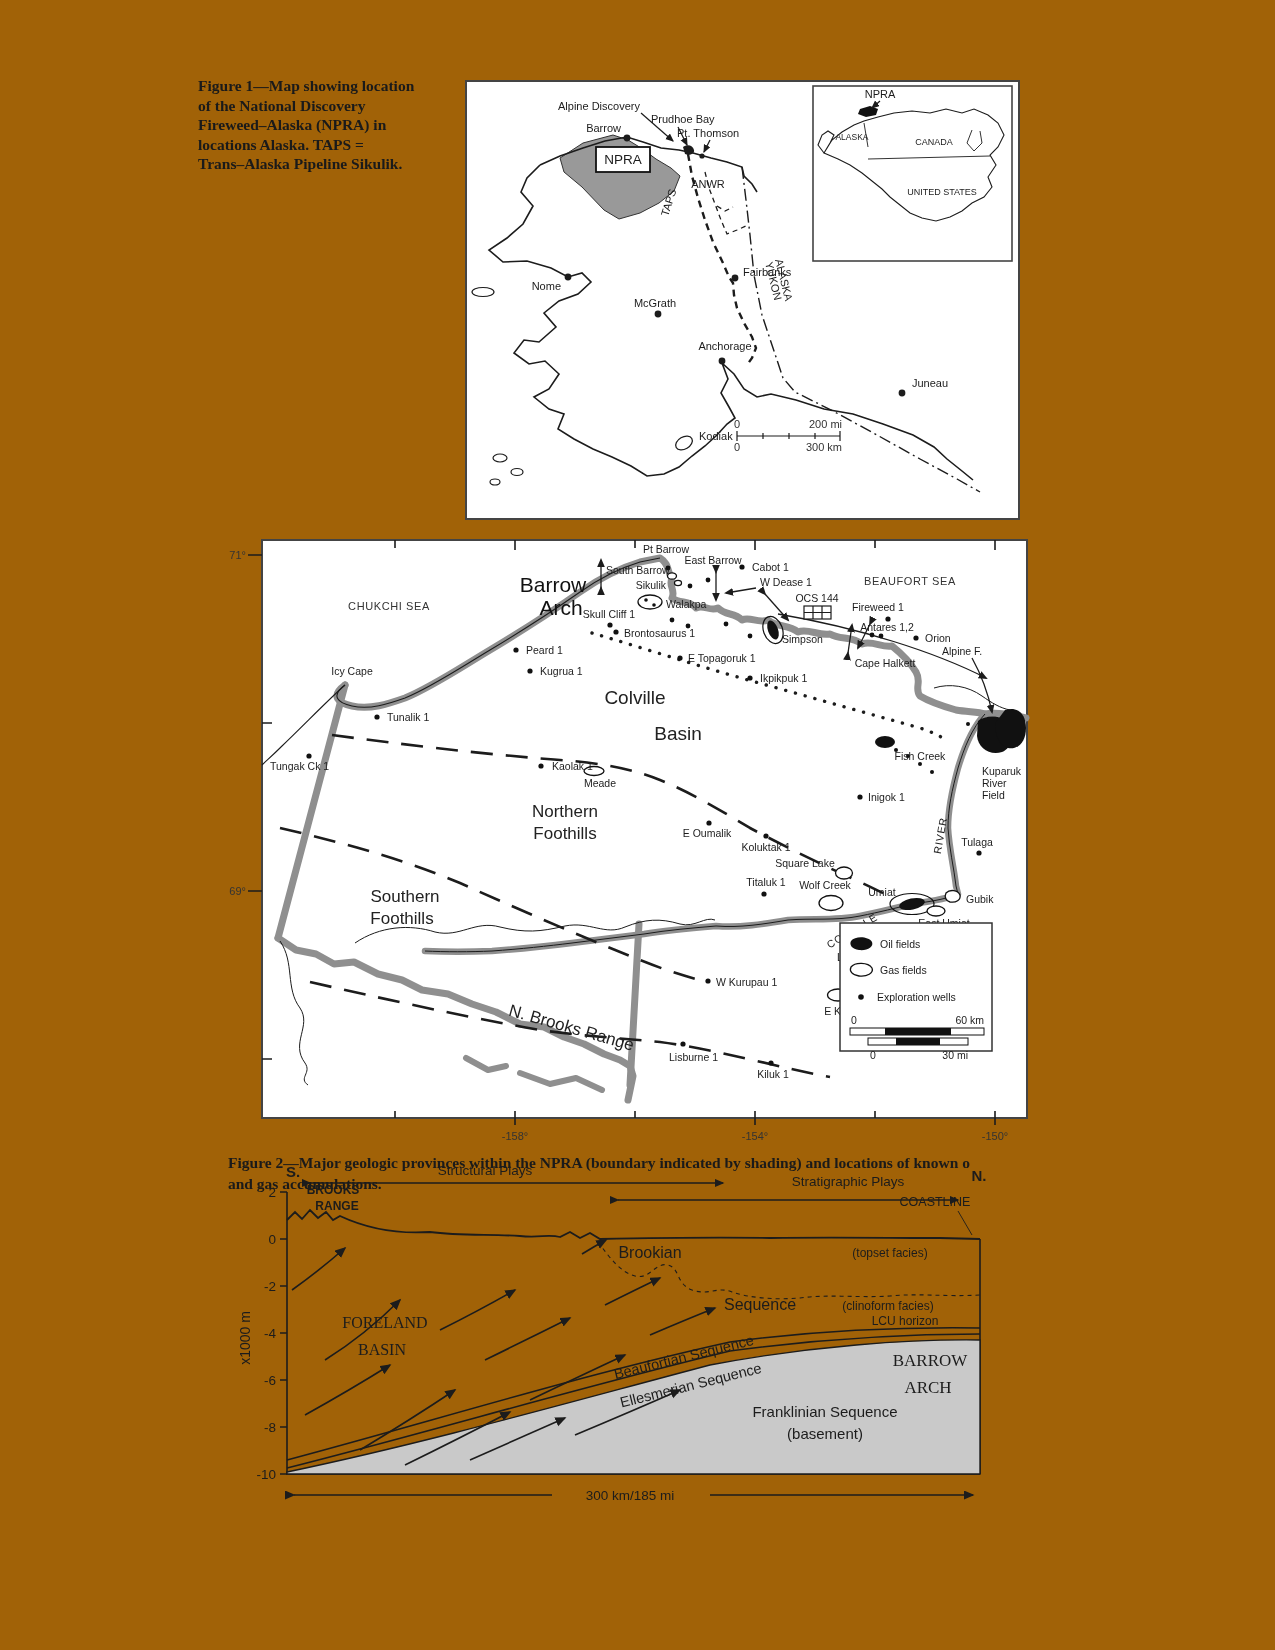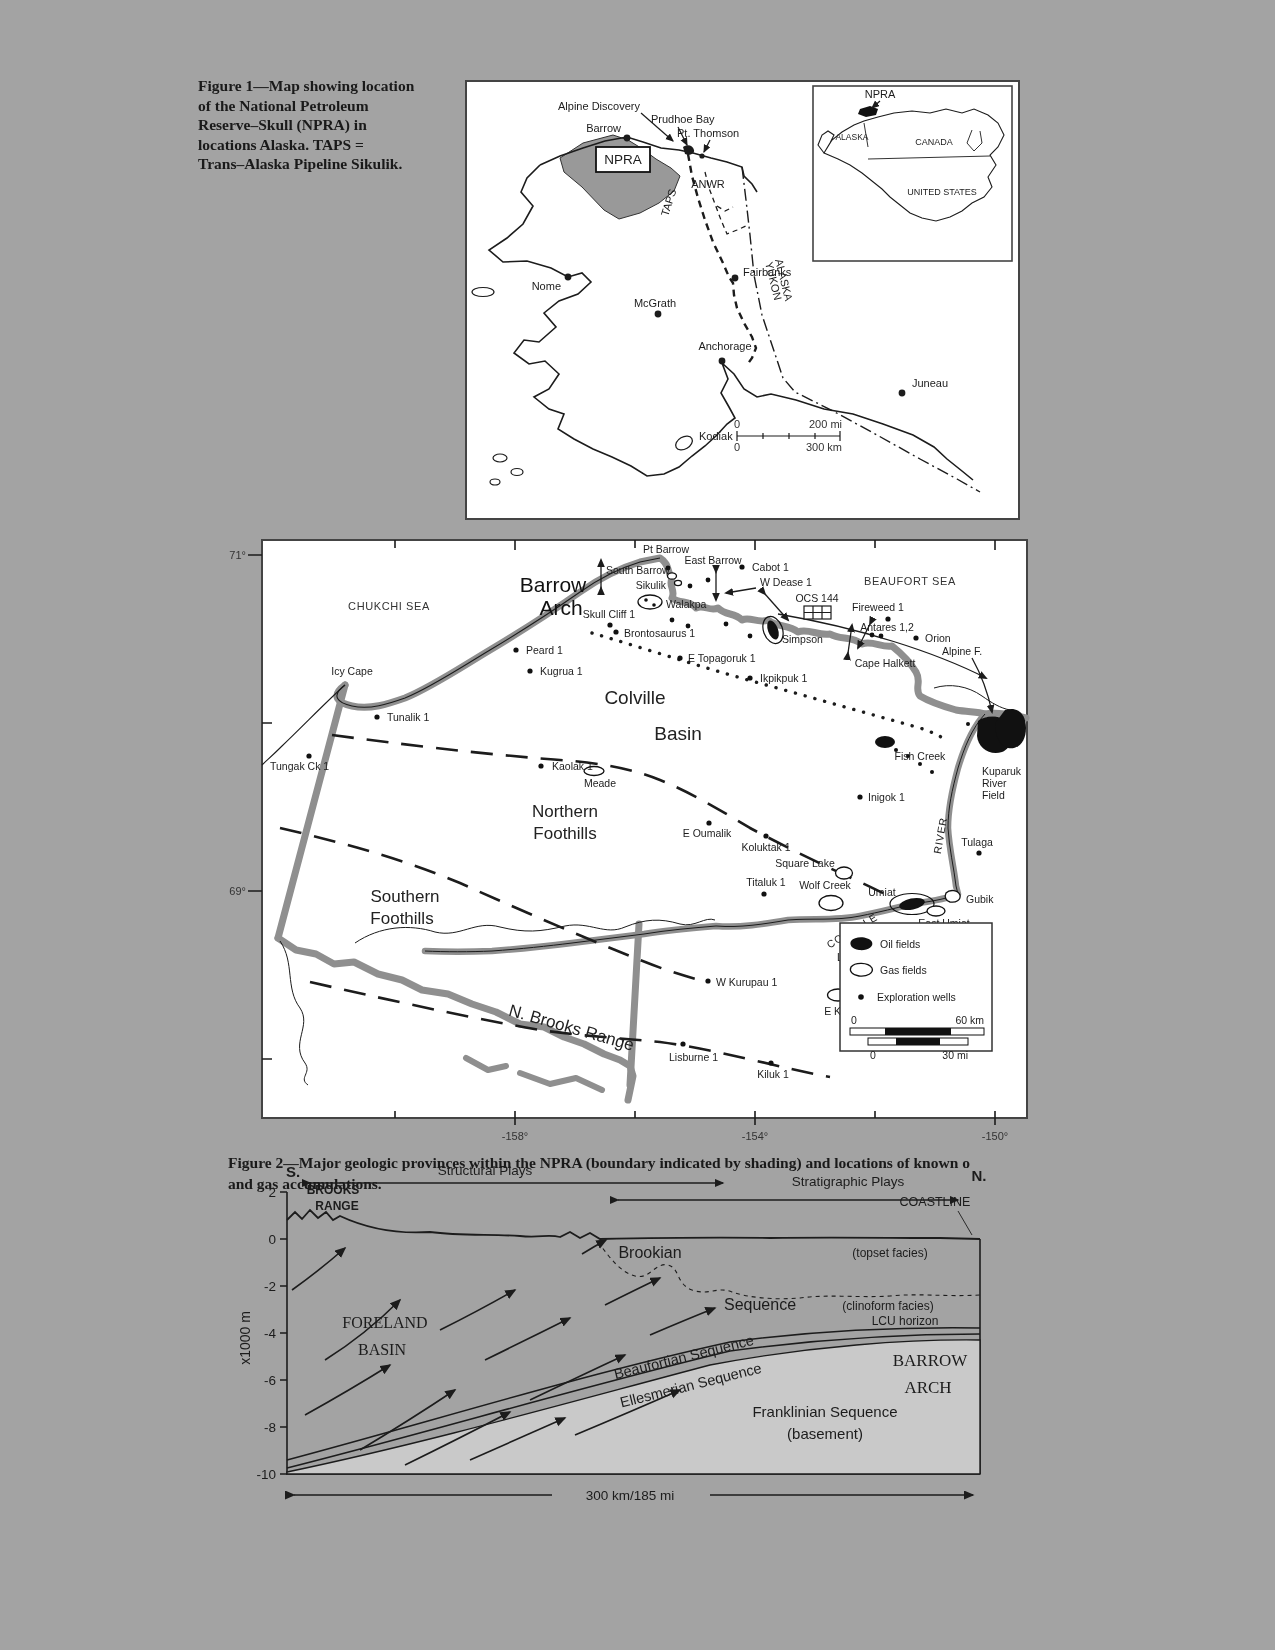--- a/index.html
+++ b/index.html
@@ -1,16 +1,16 @@
 <!DOCTYPE html>
 <html><head>
 <meta charset="utf-8">
 <style>
   html,body{margin:0;padding:0;background:#fff;}
-  .page{position:relative;width:1275px;height:1650px;background:#a3a3a3;overflow:hidden;
+  .page{position:relative;width:1275px;height:1650px;background:#a16207;overflow:hidden;
         font-family:"Liberation Sans",sans-serif;color:#111;}
   .cap{position:absolute;font-family:"Liberation Serif",serif;font-weight:bold;color:#1a1a1a;}
   .cap1{left:198px;top:76px;width:310px;font-size:15.5px;line-height:19.5px;}
   .cap2{left:228px;top:1152px;width:1040px;font-size:15.5px;line-height:21px;white-space:nowrap;overflow:hidden;}
   svg{position:absolute;overflow:visible;}
   svg text{fill:#1c1c1c;}
   .t{font-family:"Liberation Sans",sans-serif;font-size:10.5px;}
   .t11{font-family:"Liberation Sans",sans-serif;font-size:11px;}
   .sea{font-family:"Liberation Sans",sans-serif;font-size:11px;letter-spacing:.6px;fill:#333;}
   .prov{font-family:"Liberation Sans",sans-serif;font-size:17px;fill:#222;}
@@ -22,22 +22,22 @@
   .ln{stroke:#1c1c1c;fill:none;}
   .gray{stroke:#8f8f8f;fill:none;stroke-linejoin:round;stroke-linecap:round;}
 </style>
 </head>
 <body>
 
 <div class="page">
 
   <div class="cap cap1">
     <div>Figure 1—Map showing location</div>
-    <div>of the National Petroleum</div>
-    <div>Reserve–Skull (NPRA) in</div>
+    <div>of the National Discovery</div>
+    <div>Fireweed–Alaska (NPRA) in</div>
     <div>locations Alaska. TAPS =</div>
     <div>Trans–Alaska Pipeline Sikulik.</div>
   </div>
 
   <svg style="left:465px;top:80px" width="555" height="440" viewBox="0 0 555 440">
     <defs>
       <marker id="m1" markerWidth="8" markerHeight="8" refX="6" refY="3" orient="auto">
         <path d="M0,0 L7,3 L0,6 Z" fill="#1c1c1c"></path>
       </marker>
     </defs>

